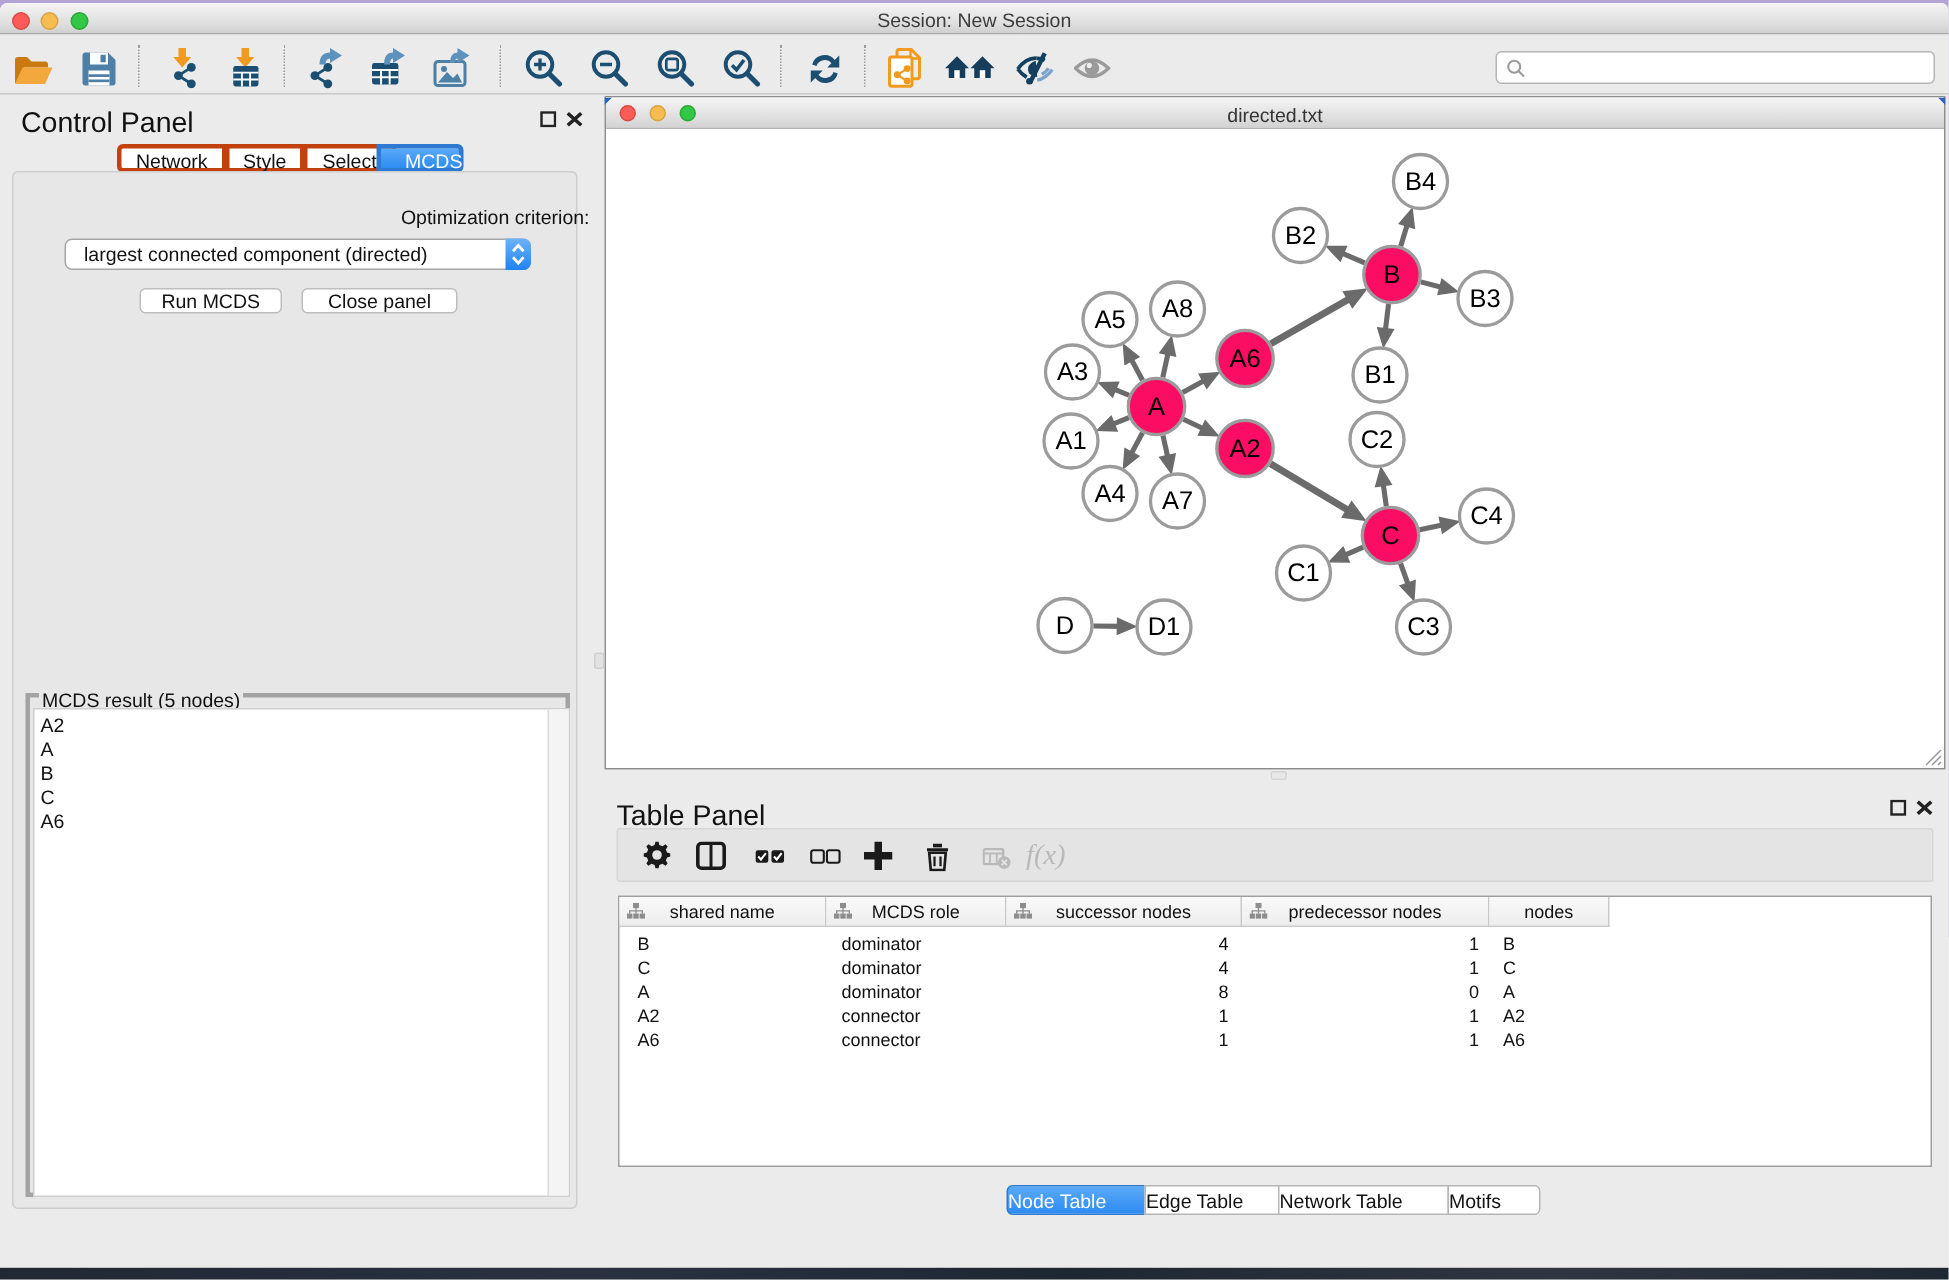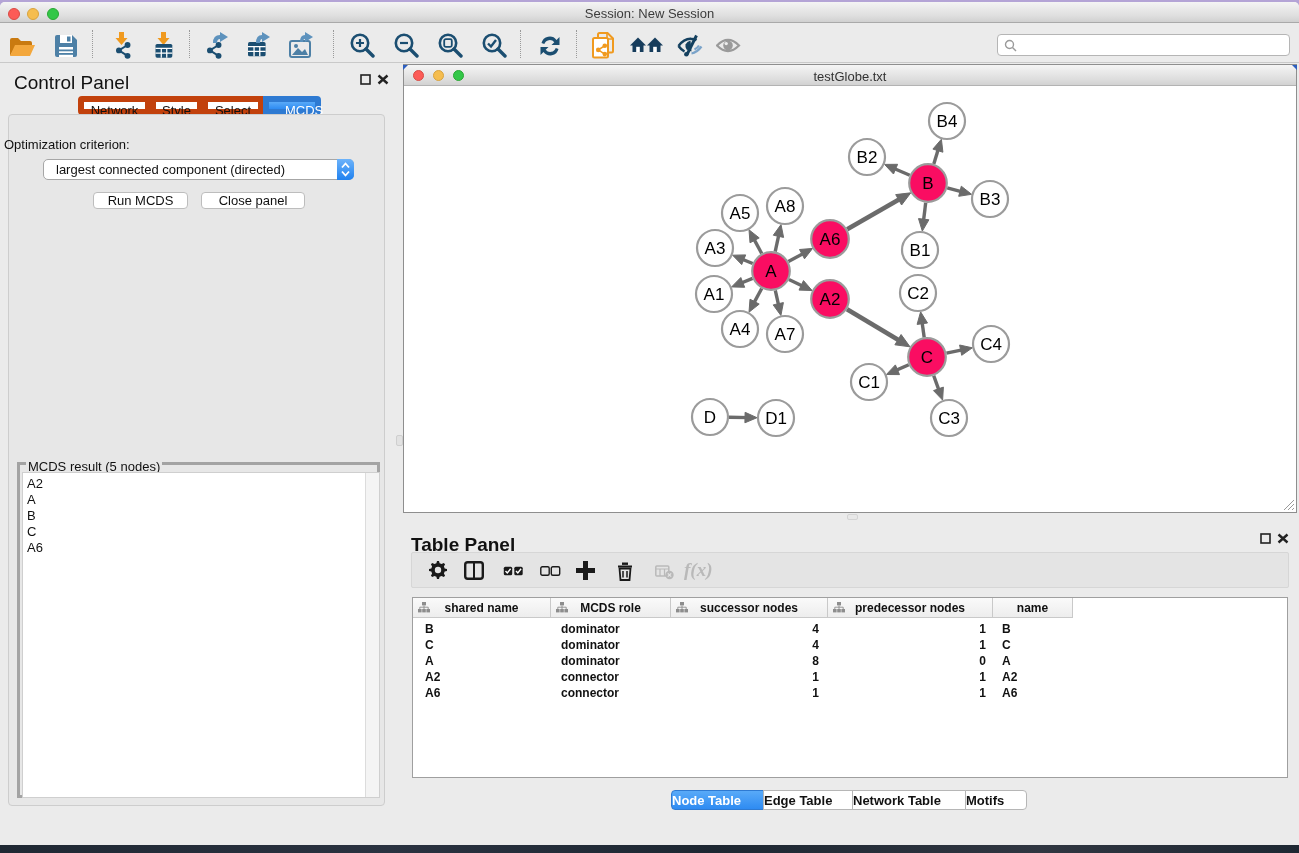--- a/index.html
+++ b/index.html
@@ -20,26 +20,26 @@
 .tsep { position:absolute; top:6px; height:28px; width:0; border-left:1px dotted #9a9a9a; }
 .ticon { position:absolute; top:4px; }
 #searchbox { position:absolute; left:997px; top:10px; width:293px; height:22px; background:#fff;
   border:1px solid #b5b5b5; border-radius:4px; }
 #searchbox svg { position:absolute; left:6px; top:4px; }
 
 #cpanel { position:absolute; left:4px; top:62px; width:389px; height:753px; }
 .ptitle { font-size:19px; color:#111; }
 .wbtn { position:absolute; top:10px; }
 .tabs { position:absolute; }
-.tab { position:absolute; top:0; height:19px; background:#fff; border:6px solid #c2410c; color:#111;
+.tab { position:absolute; top:0; height:19px; background:#fff; border:3px solid #c2410c; color:#111;
   font-size:13px; text-align:center; line-height:18px; }
 .tabsel { background:linear-gradient(#59aaf8,#2e8bf2); color:#fff; border-color:#2e7ad2; }
 #cpane { position:absolute; left:4px; top:50px; width:377px; height:692px; background:#e7e7e7;
   border:1px solid #cdcdcd; border-radius:4px; }
-#optlabel { position:absolute; left:0; top:73px; width:100%; text-align:left; font-size:13px; color:#111; }
+#optlabel { position:absolute; left:0; top:73px; width:100%; text-align:right; font-size:13px; color:#111; }
 #combo { position:absolute; left:39px; top:95px; width:311px; height:21px; background:#fff;
   border:1px solid #a6a6a6; border-radius:5px; font-size:13px; color:#111; line-height:19px; padding-left:12px; }
 #combobtn { position:absolute; right:-1px; top:-1px; width:17px; height:21px; border-radius:0 5px 5px 0;
   background:linear-gradient(#6db3fa,#2082f0); }
 #combobtn svg { position:absolute; left:3px; top:3px; }
 .btn { position:absolute; top:128px; height:17px; background:#fff; border:1px solid #bdbdbd; border-radius:4px;
   font-size:13px; color:#111; text-align:center; padding-top:0px; line-height:16px; }
 
 #groupbox { position:absolute; left:13px; top:398px; width:363px; height:336px; border:3px solid #a3a3a3; }
 #gblabel { position:absolute; left:6px; top:-6px; background:#e7e7e7; font-size:13px; color:#111; padding:0 2px; }
@@ -54,21 +54,21 @@
 #nettitletext { position:absolute; top:4px; left:0; width:100%; text-align:center; font-size:13px; color:#333; }
 #graph { position:absolute; left:0; top:22px; }
 #graph text { font-size:17px; fill:#000; }
 #graph line, #graph polygon { stroke:#6b6b6b; }
 #graph polygon { fill:#6b6b6b; stroke-width:1; }
 #resizegrip { position:absolute; right:1px; bottom:1px; }
 
 .vgrip { position:absolute; left:396px; top:433px; width:7px; height:11px; background:#e2e2e2; border:1px solid #cfcfcf; border-radius:2px; }
 .hgrip { position:absolute; left:847px; top:512px; width:11px; height:6px; background:#e8e8e8; border:1px solid #d4d4d4; border-radius:2px; }
 
-#tpanel { position:absolute; left:404px; top:518px; width:891px; height:297px;font-weight:bold; }
+#tpanel { position:absolute; left:404px; top:518px; width:891px; height:297px; }
 #ttoolbar { position:absolute; left:7px; top:32px; width:878px; height:36px; background:#e4e4e4;
   border:1px solid #d6d6d6; border-radius:2px; }
 #tgrid { position:absolute; left:8px; top:77px; width:876px; height:181px; background:#fff; border:1px solid #9f9f9f; }
 .thead { position:absolute; top:0; height:20px; background:linear-gradient(#fafafa,#ededed); border-right:1px solid #c9c9c9;
   border-bottom:1px solid #c9c9c9; font-size:12px; color:#111; text-align:center; line-height:20px; }
 .trow { position:absolute; font-size:12px; color:#111; height:16px; line-height:16px; }
 .btabs { position:absolute; top:270px; left:0; width:100%; }
 .btab { position:absolute; height:20px; background:#fff; border:1px solid #b6b6b6; color:#111;
   font-size:13px; text-align:left; line-height:19px; }
 .btabsel { background:linear-gradient(#59aaf8,#2e8bf2); color:#fff; border-color:#2e7ad2; }
@@ -221,21 +221,21 @@
     <svg class="wbtn" style="left:356px;" width="11" height="11">
           <rect x="1" y="1" width="9" height="9" fill="none" stroke="#222" stroke-width="1.6"></rect>
         </svg>
     <svg class="wbtn" style="left:373px;" width="12" height="11">
           <path d="M1.5 1.5 L10.5 9.5 M10.5 1.5 L1.5 9.5" stroke="#222" stroke-width="2.4"></path>
         </svg>
     <div class="tabs" style="left:74px; top:32px;">
       <div class="tab" style="left:0; width:73px; border-radius:4px 0 0 4px;">Network</div>
       <div class="tab" style="left:72px; width:53px;">Style</div>
       <div class="tab" style="left:124px; width:62px;">Select</div>
-      <div class="tab tabsel" style="left:185px; width:58px; border-radius:0 4px 4px 0;padding-left:16px;">MCDS</div>
+      <div class="tab tabsel" style="left:173px; width:58px; border-radius:0 4px 4px 0;padding-left:16px;">MCDS</div>
     </div>
     <div id="cpane"></div>
     <div id="optlabel">Optimization criterion:</div>
     <div id="combo">largest connected component (directed)
       <div id="combobtn">
             <svg width="11" height="15" viewBox="0 0 11 15">
         <path d="M2 5.5 L5.5 1.5 L9 5.5" fill="none" stroke="#fff" stroke-width="1.8"></path>
         <path d="M2 9.5 L5.5 13.5 L9 9.5" fill="none" stroke="#fff" stroke-width="1.8"></path>
             </svg>
           </div>
@@ -253,21 +253,21 @@
         <div id="gbscroll"></div>
       </div>
     </div>
   </div>
 
   <div id="netwin">
     <div id="nettitle">
       <div class="tl" style="left:9px; top:5px; width:11px; height:11px; background:#fc5b57; border:0.5px solid #d94b45;"></div>
       <div class="tl" style="left:29px; top:5px; width:11px; height:11px; background:#f5bd4f; border:0.5px solid #d9a33e;"></div>
       <div class="tl" style="left:49px; top:5px; width:11px; height:11px; background:#33c748; border:0.5px solid #29a834;"></div>
-      <div id="nettitletext">testGlobe.txt</div>
+      <div id="nettitletext">directed.txt</div>
     </div>
     <svg id="graph" width="892" height="426">
 <line x1="357.7" y1="166.5" x2="348.6" y2="149.6" stroke-width="3.4"></line>
 <polygon points="345.0,142.8 355.2,150.9 346.0,155.8"></polygon>
 <line x1="371.2" y1="164.6" x2="375.4" y2="145.2" stroke-width="3.4"></line>
 <polygon points="377.0,137.6 379.6,150.4 369.3,148.2"></polygon>
 <line x1="348.7" y1="176.5" x2="335.8" y2="171.2" stroke-width="3.4"></line>
 <polygon points="328.6,168.2 341.7,167.9 337.7,177.6"></polygon>
 <line x1="348.6" y1="191.4" x2="334.9" y2="197.0" stroke-width="3.4"></line>
 <polygon points="327.6,199.9 336.8,190.5 340.7,200.3"></polygon>
@@ -429,21 +429,21 @@
               <rect x="8.4" y="7" width="3.6" height="3.4" fill="#8d8d8d"></rect>
               <path d="M6 3.4 L6 5.2 M1.8 7 L1.8 5.2 L10.2 5.2 L10.2 7 M6 5.2 L6 7" stroke="#8d8d8d" stroke-width="0.9" fill="none"></path>
             </svg>successor nodes</div>
 <div class="thead" style="left:415px; width:165px;"><svg width="12" height="11" viewBox="0 0 12 11" style="position:absolute;left:5px;top:4px;">
               <rect x="4" y="0" width="4" height="3.4" fill="#8d8d8d"></rect>
               <rect x="0" y="7" width="3.6" height="3.4" fill="#8d8d8d"></rect>
               <rect x="4.2" y="7" width="3.6" height="3.4" fill="#8d8d8d"></rect>
               <rect x="8.4" y="7" width="3.6" height="3.4" fill="#8d8d8d"></rect>
               <path d="M6 3.4 L6 5.2 M1.8 7 L1.8 5.2 L10.2 5.2 L10.2 7 M6 5.2 L6 7" stroke="#8d8d8d" stroke-width="0.9" fill="none"></path>
             </svg>predecessor nodes</div>
-<div class="thead" style="left:580px; width:80px;">name</div>
+<div class="thead" style="left:580px; width:80px;">nodes</div>
 <div class="trow" style="left:12px; top:23px;">B</div>
 <div class="trow" style="left:148px; top:23px;">dominator</div>
 <div class="trow" style="left:258px; top:23px; width:148px; text-align:right;">4</div>
 <div class="trow" style="left:415px; top:23px; width:158px; text-align:right;">1</div>
 <div class="trow" style="left:589px; top:23px;">B</div>
 <div class="trow" style="left:12px; top:39px;">C</div>
 <div class="trow" style="left:148px; top:39px;">dominator</div>
 <div class="trow" style="left:258px; top:39px; width:148px; text-align:right;">4</div>
 <div class="trow" style="left:415px; top:39px; width:158px; text-align:right;">1</div>
 <div class="trow" style="left:589px; top:39px;">C</div>

